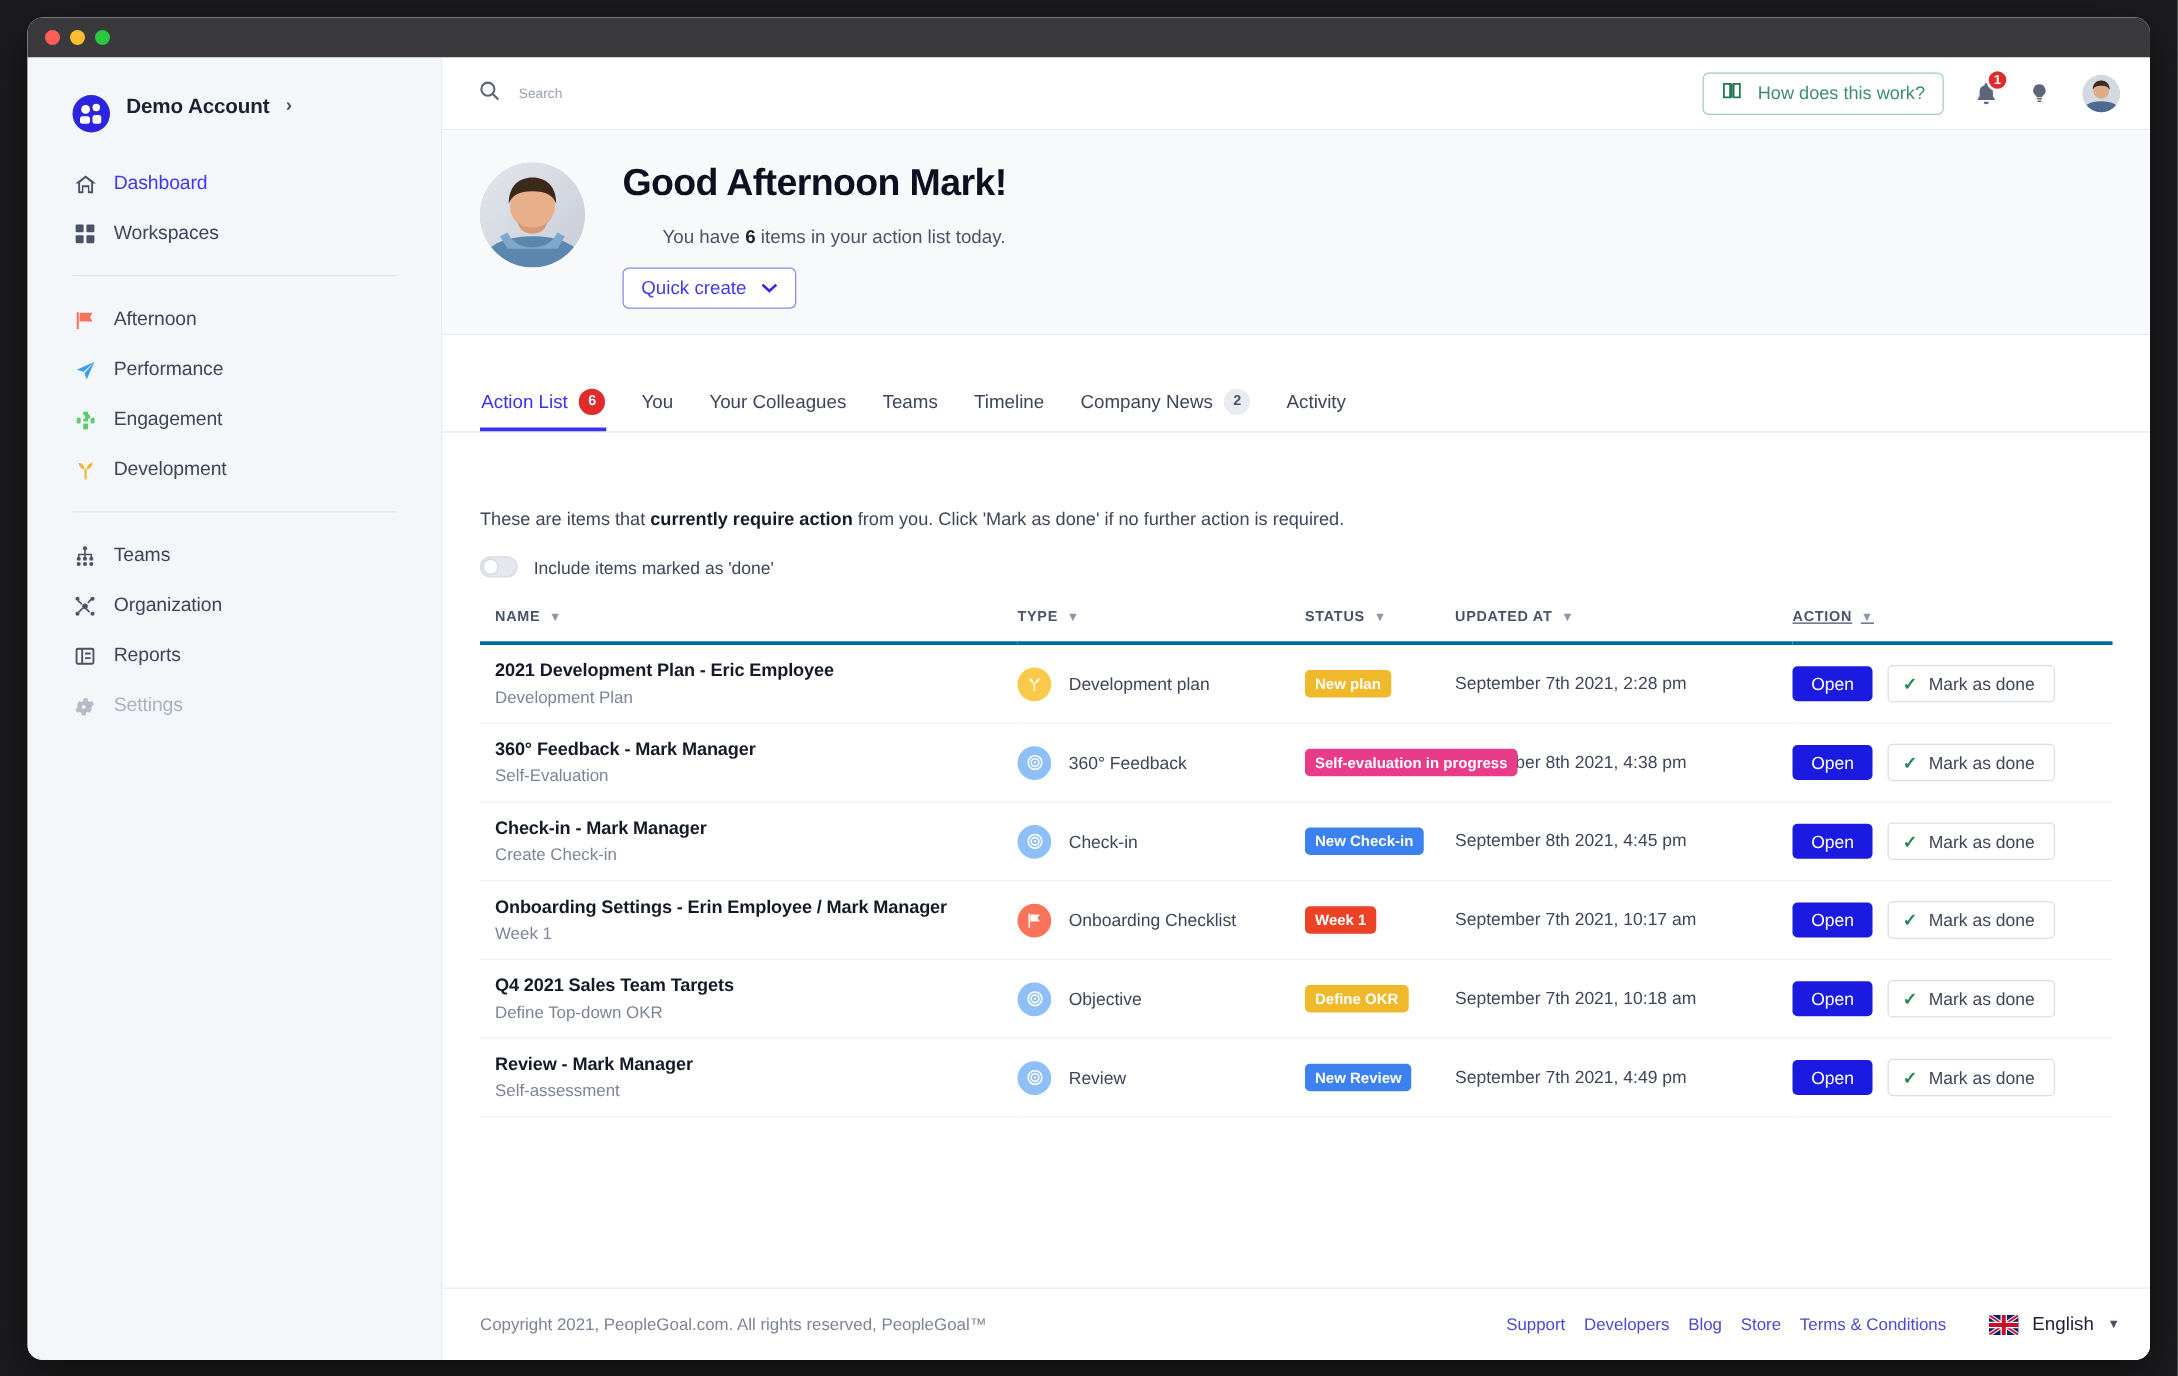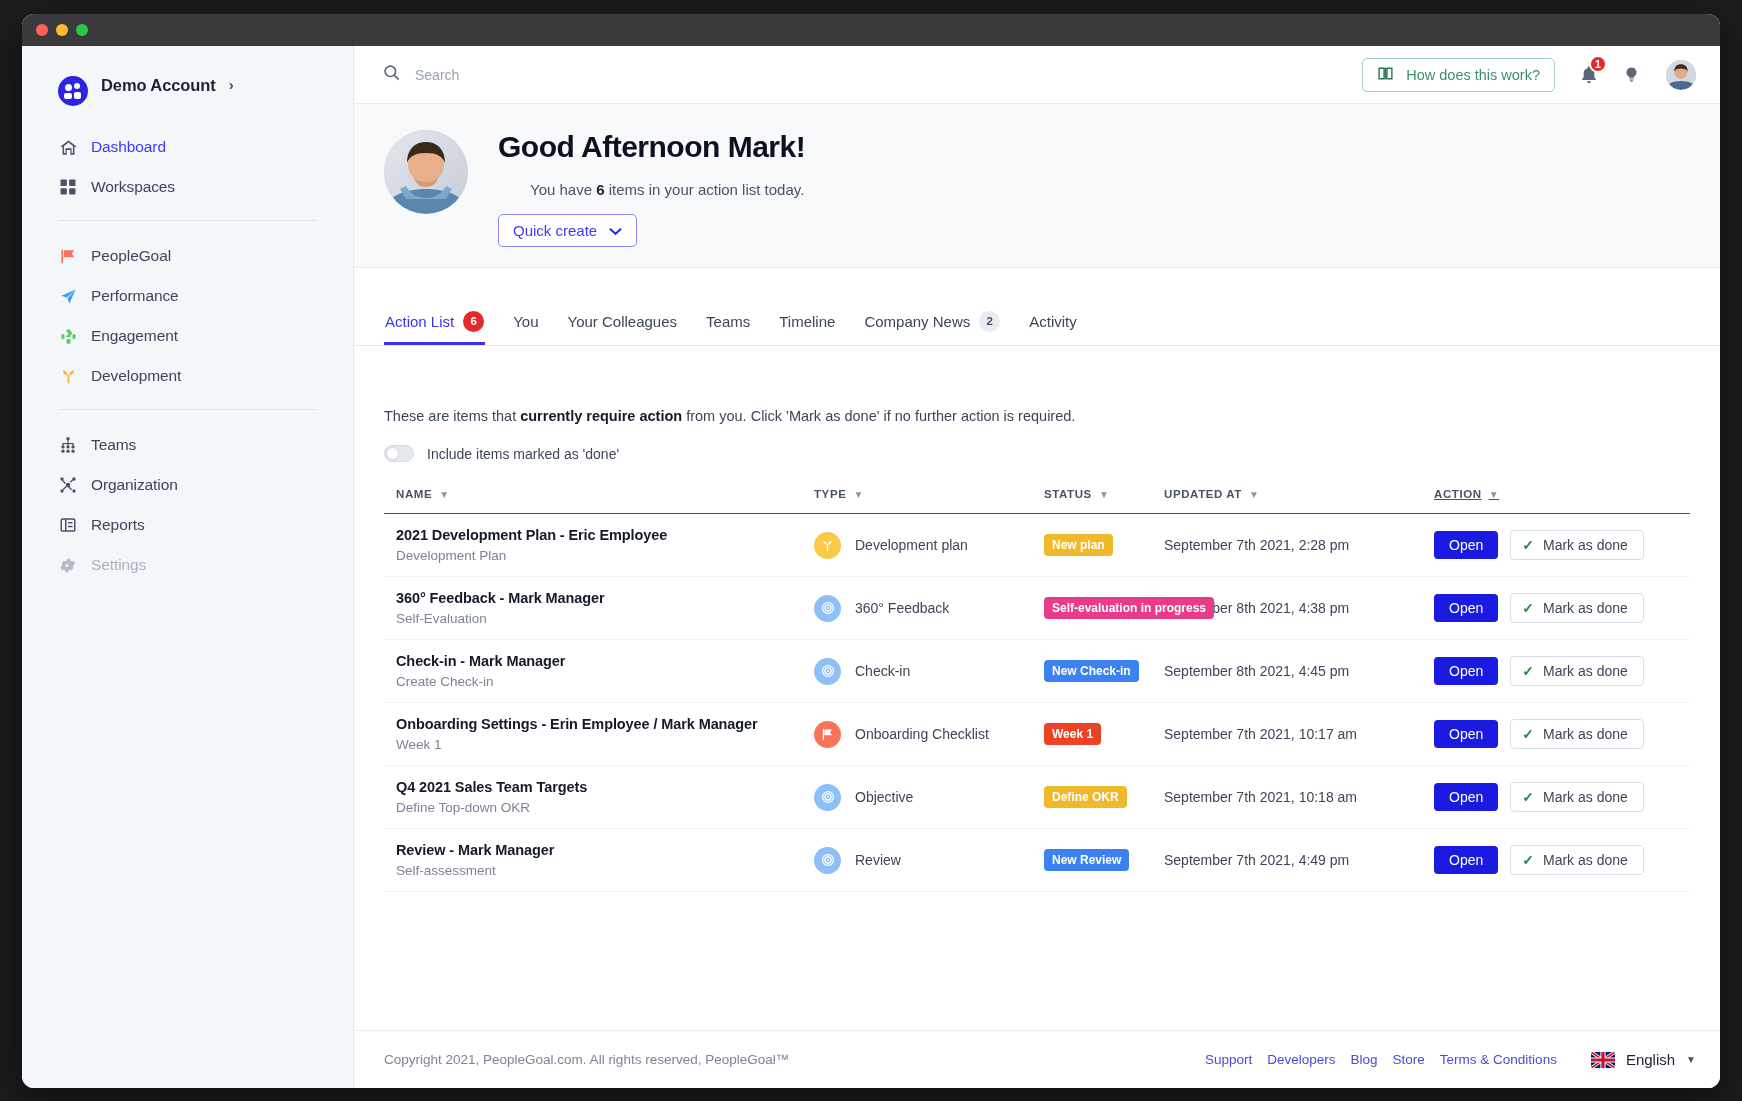--- a/index.html
+++ b/index.html
@@ -94,21 +94,21 @@
   #main { flex: 1; display: flex; flex-direction: column; min-width: 0; background: #fff; }
   #topbar {
     height: 58px; flex: 0 0 58px;
     display: flex; align-items: center;
     border-bottom: 1px solid #e9edf2;
     padding: 0 24px 0 28px;
   }
   #search-wrap { display: flex; align-items: center; flex: 1; }
   #search-input {
     border: none; outline: none;
-    font-size: 14px; color: #3d4559;
+    font-size: 11px; color: #3d4559;
     font-family: "Liberation Sans", sans-serif;
     margin-left: 14px; width: 420px; background: transparent;
   }
   #search-input::placeholder { color: #9aa3b2; }
   #howdoes {
     display: flex; align-items: center; gap: 12px;
     border: 1px solid #9fcfb6; border-radius: 5px;
     height: 34px; padding: 0 14px;
     color: #3d8f69; font-size: 14.5px;
     cursor: pointer; background: #fff;
@@ -191,21 +191,21 @@
     background: #fff; border: 1px solid #cfd5de;
   }
   #toggle-label { font-size: 14px; color: #3d4559; margin-left: 13px; }
   
   table { width: 100%; border-collapse: collapse; margin-top: 26px; table-layout: fixed; }
   thead th {
     text-align: left;
     font-size: 11.5px; font-weight: bold; letter-spacing: .6px;
     color: #4a5268;
     padding: 0 0 13px 0;
-    border-bottom: 1px solid #0369a1;
+    border-bottom: 3px solid #0369a1;
     white-space: nowrap;
   }
   th .sortchev { color: #8d97a8; font-size: 10px; margin-left: 7px; font-weight: normal; }
   .col-name   { width: 430px; padding-left: 12px !important; }
   .col-type   { width: 230px; }
   .col-status { width: 120px; }
   .col-upd    { width: 270px; }
   .col-action { width: auto; text-decoration: underline; }
   tbody tr { border-bottom: 1px solid #eef1f5; }
   tbody td { padding: 13px 0; vertical-align: middle; }
@@ -310,21 +310,21 @@
       <div class="nav-sep"></div>
 
       <div class="nav-group">
         <div class="nav-item">
           <span class="nav-icon">
             <svg width="19" height="19" viewBox="0 0 24 24">
               <rect x="3" y="3.5" width="2.1" height="17" fill="#f9735b"></rect>
               <path d="M6 4h13l-2.6 4.4L19 13H6z" fill="#f9735b"></path>
             </svg>
           </span>
-          <span class="nav-label">PeopleGoal</span>
+          <span class="nav-label">Afternoon</span>
         </div>
         <div class="nav-item">
           <span class="nav-icon">
             <svg width="19" height="19" viewBox="0 0 24 24">
               <path d="M21 3 3 11l7 2.2L21 3zM10.8 14.6 13 21l8-18-10.2 11.6z" fill="#3b9df5"></path>
             </svg>
           </span>
           <span class="nav-label">Performance</span>
         </div>
         <div class="nav-item">

